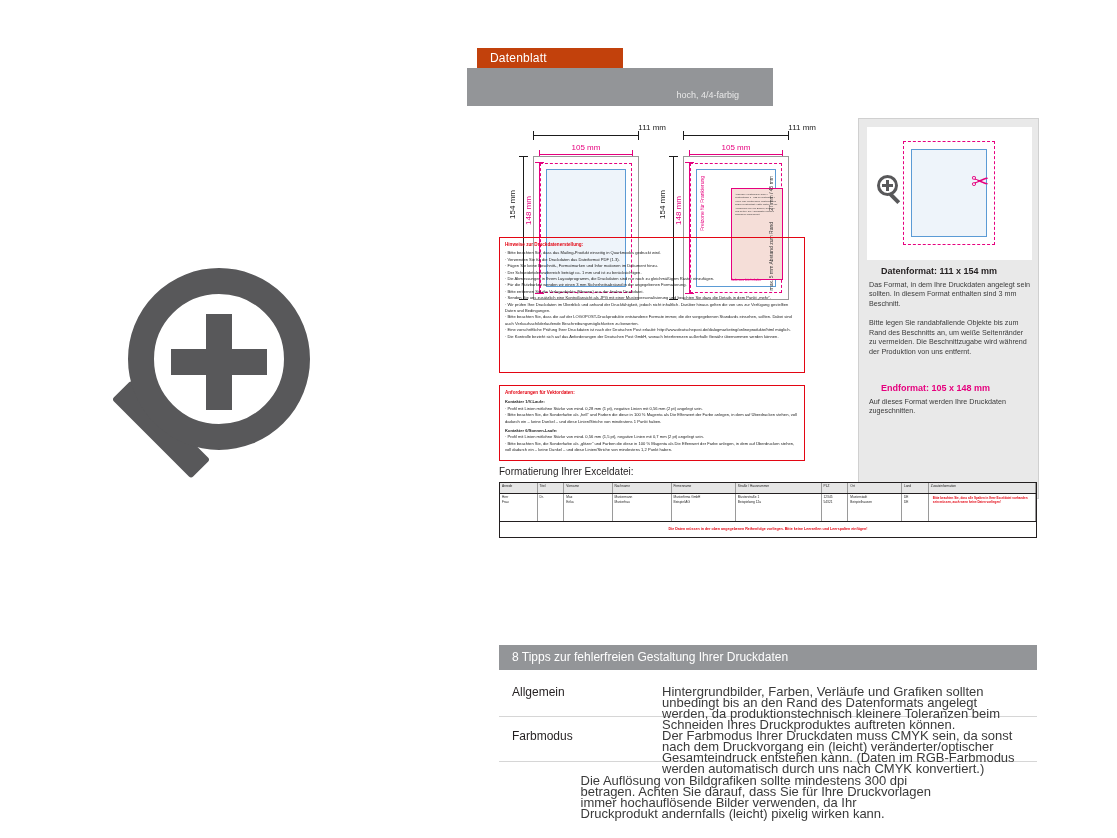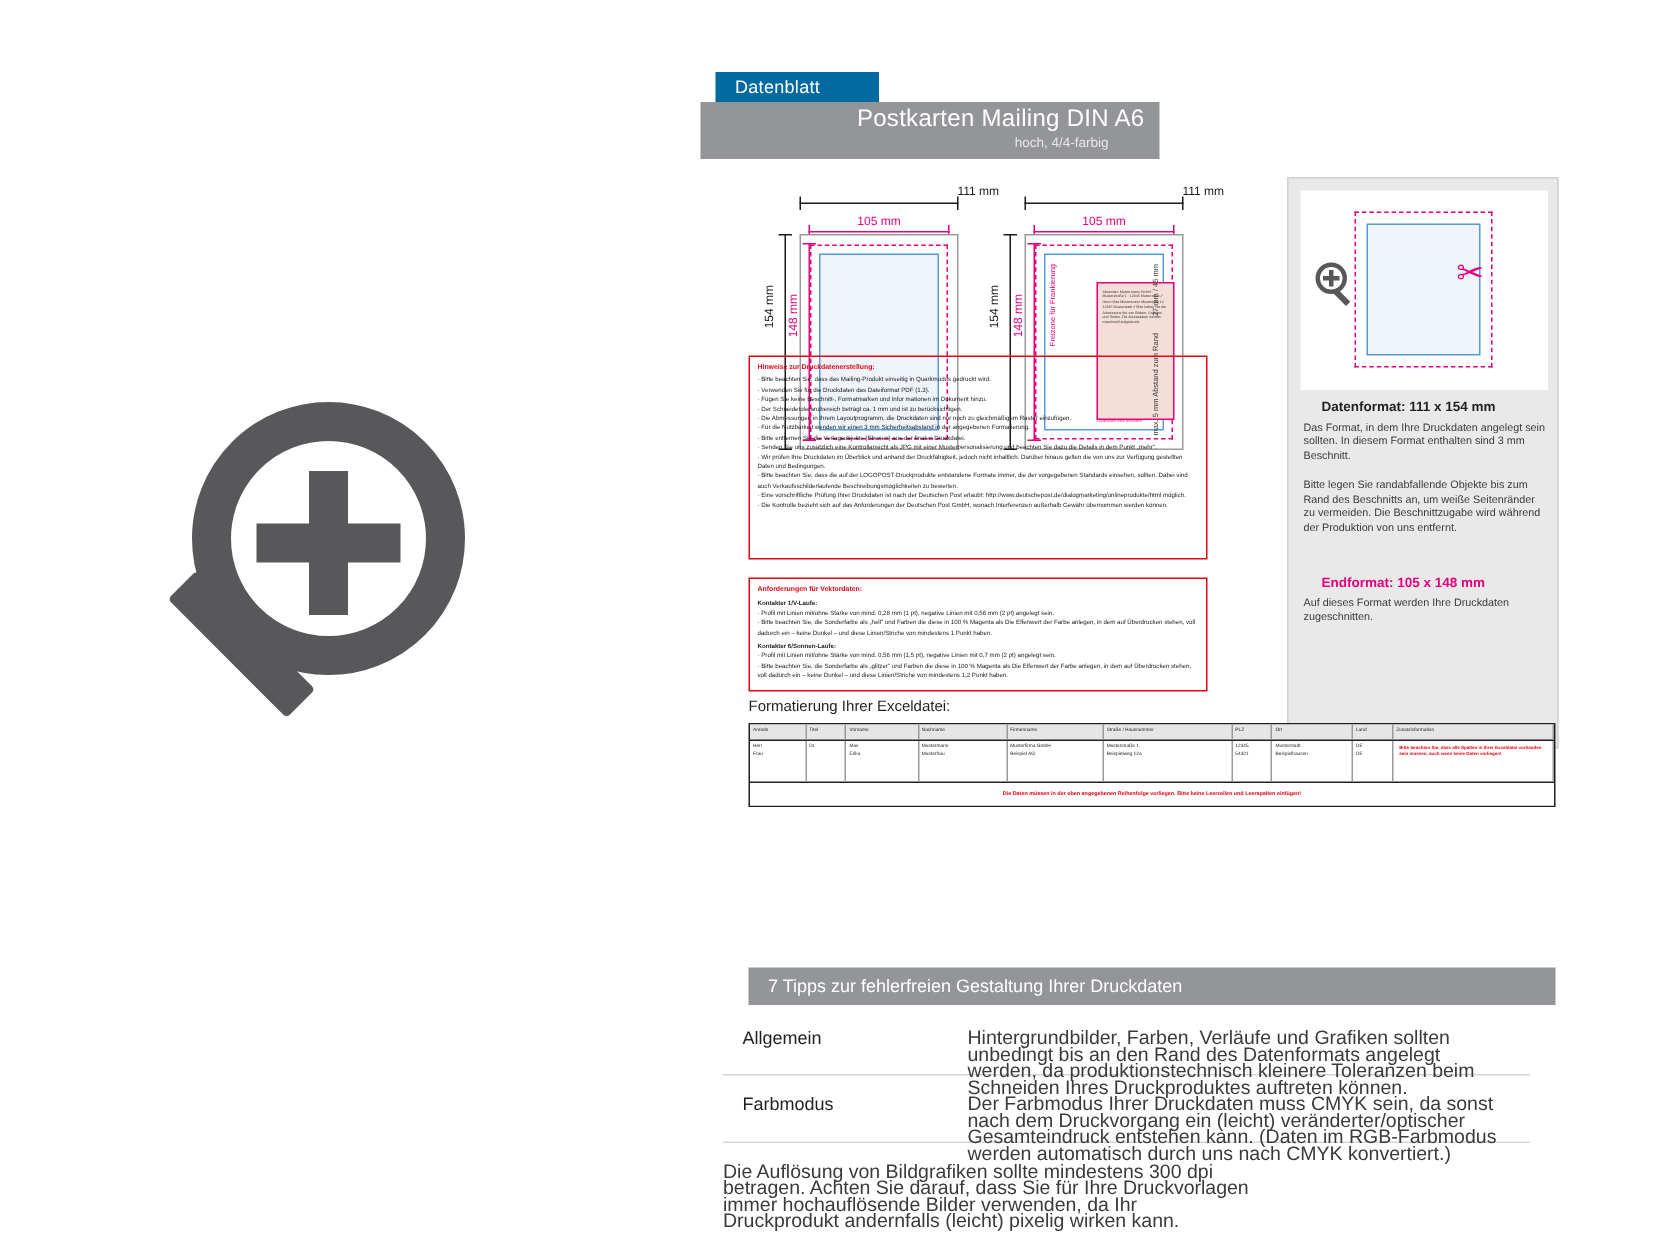--- a/index.html
+++ b/index.html
@@ -103,23 +103,23 @@
     left: 0;
     top: 0;
     width: 651px;
     height: 838px;
   }
   
   .tab-datenblatt {
     position: absolute;
     left: 11px;
     top: 48px;
-    width: 109px;
+    width: 146px;
     height: 20px;
-    background: #0369a1;
+    background: #c2410c;
     color: #ffffff;
     font-size: 12px;
     line-height: 20px;
     padding-left: 13px;
     box-sizing: border-box;
     letter-spacing: 0.2px;
   }
   .title-bar {
     position: absolute;
     left: 1px;
@@ -450,25 +450,26 @@
     height: 25px;
     background: #939598;
     color: #ffffff;
     font-size: 12px;
     line-height: 25px;
     padding-left: 13px;
     box-sizing: border-box;
   }
   .tip-row {
     position: absolute;
-    left: 16px;
+    left: 33px;
     width: 538px;
     display: flex;
     border-bottom: 1px solid #d6d6d6;
     box-sizing: border-box;
+    justify-content: center;
   }
   .tip-label {
     width: 163px;
     font-size: 12px;
     color: #231f20;
     padding: 12px 0 0 13px;
     box-sizing: border-box;
   }
   .tip-text {
     width: 375px;
@@ -496,21 +497,20 @@
     </div>
   </div>
 
   <div class="sheet-shadowband"></div>
 
   <div class="sheet">
     <div class="content">
 
       <div class="tab-datenblatt">Datenblatt</div>
       <div class="title-bar">
-        <div class="title-main">Postkarten Mailing DIN A6</div>
         <div class="title-sub">hoch, 4/4-farbig</div>
       </div>
 
       <div class="drawings">
 
         <div class="dwg one">
           <div class="dim-top">111 mm</div>
           <div class="arrow-line" style="left:27px; top:17px; width:106px;"></div>
           <div class="tick" style="left:27px; top:13px; width:1px; height:9px;"></div>
           <div class="tick" style="left:132px; top:13px; width:1px; height:9px;"></div>
@@ -679,21 +679,21 @@
             </div>
             <div class="xt-cell" style="width: 20%;">
               <div class="xt-red-cell">Bitte beachten Sie, dass alle Spalten in Ihrer Exceldatei vorhanden sein müssen, auch wenn keine Daten vorliegen!</div>
             </div>
           </div>
         <div class="xt-row xt-note">
           <div class="xt-note-text">Die Daten müssen in der oben angegebenen Reihenfolge vorliegen. Bitte keine Leerzeilen und Leerspalten einfügen!</div>
         </div>
       </div>
 
-      <div class="tips-bar">7 Tipps zur fehlerfreien Gestaltung Ihrer Druckdaten</div>
+      <div class="tips-bar">8 Tipps zur fehlerfreien Gestaltung Ihrer Druckdaten</div>
 
       <div class="tip-row" id="tip-0">
         <div class="tip-label">Allgemein</div>
         <div class="tip-text">Hintergrundbilder, Farben, Verläufe und Grafiken sollten unbedingt bis an den Rand des Datenformats angelegt werden, da produktionstechnisch kleinere Toleranzen beim Schneiden Ihres Druckproduktes auftreten können.</div>
       </div>
       <div class="tip-row" id="tip-1">
         <div class="tip-label">Farbmodus</div>
         <div class="tip-text">Der Farbmodus Ihrer Druckdaten muss CMYK sein, da sonst nach dem Druckvorgang ein (leicht) veränderter/optischer Gesamteindruck entstehen kann. (Daten im RGB-Farbmodus werden automatisch durch uns nach CMYK konvertiert.)</div>
       </div>
       <div class="tip-row" id="tip-2">

